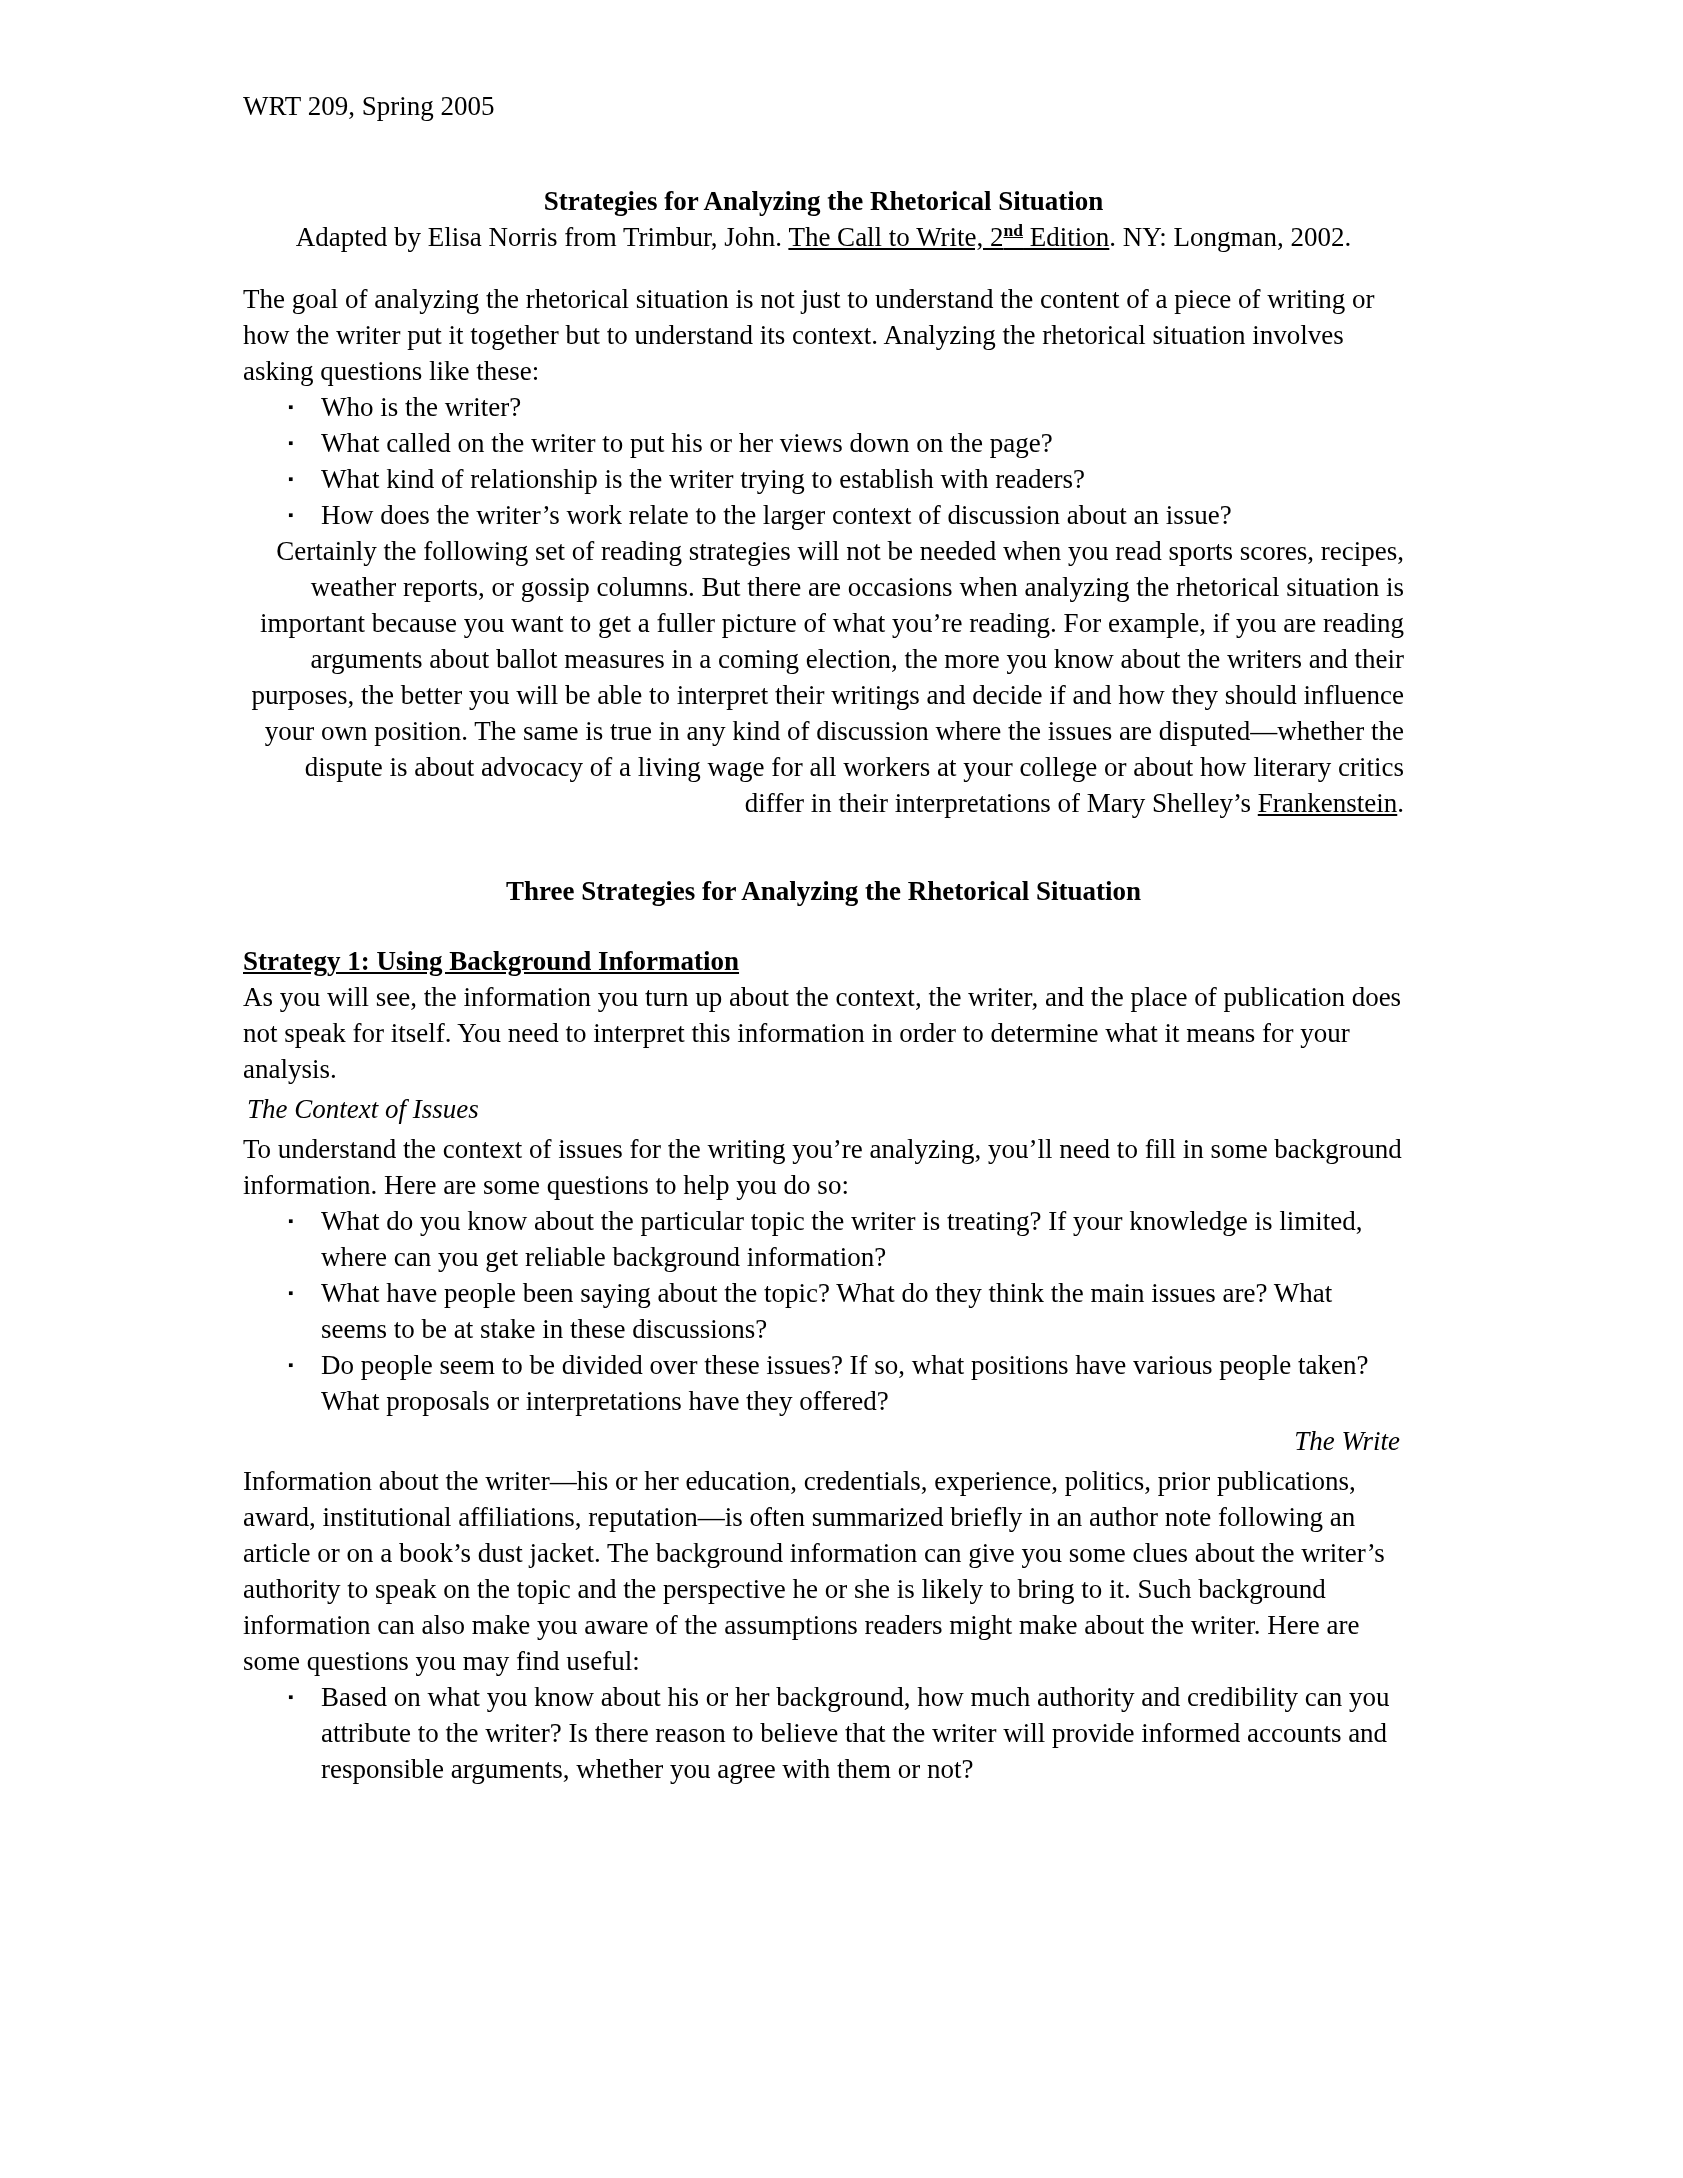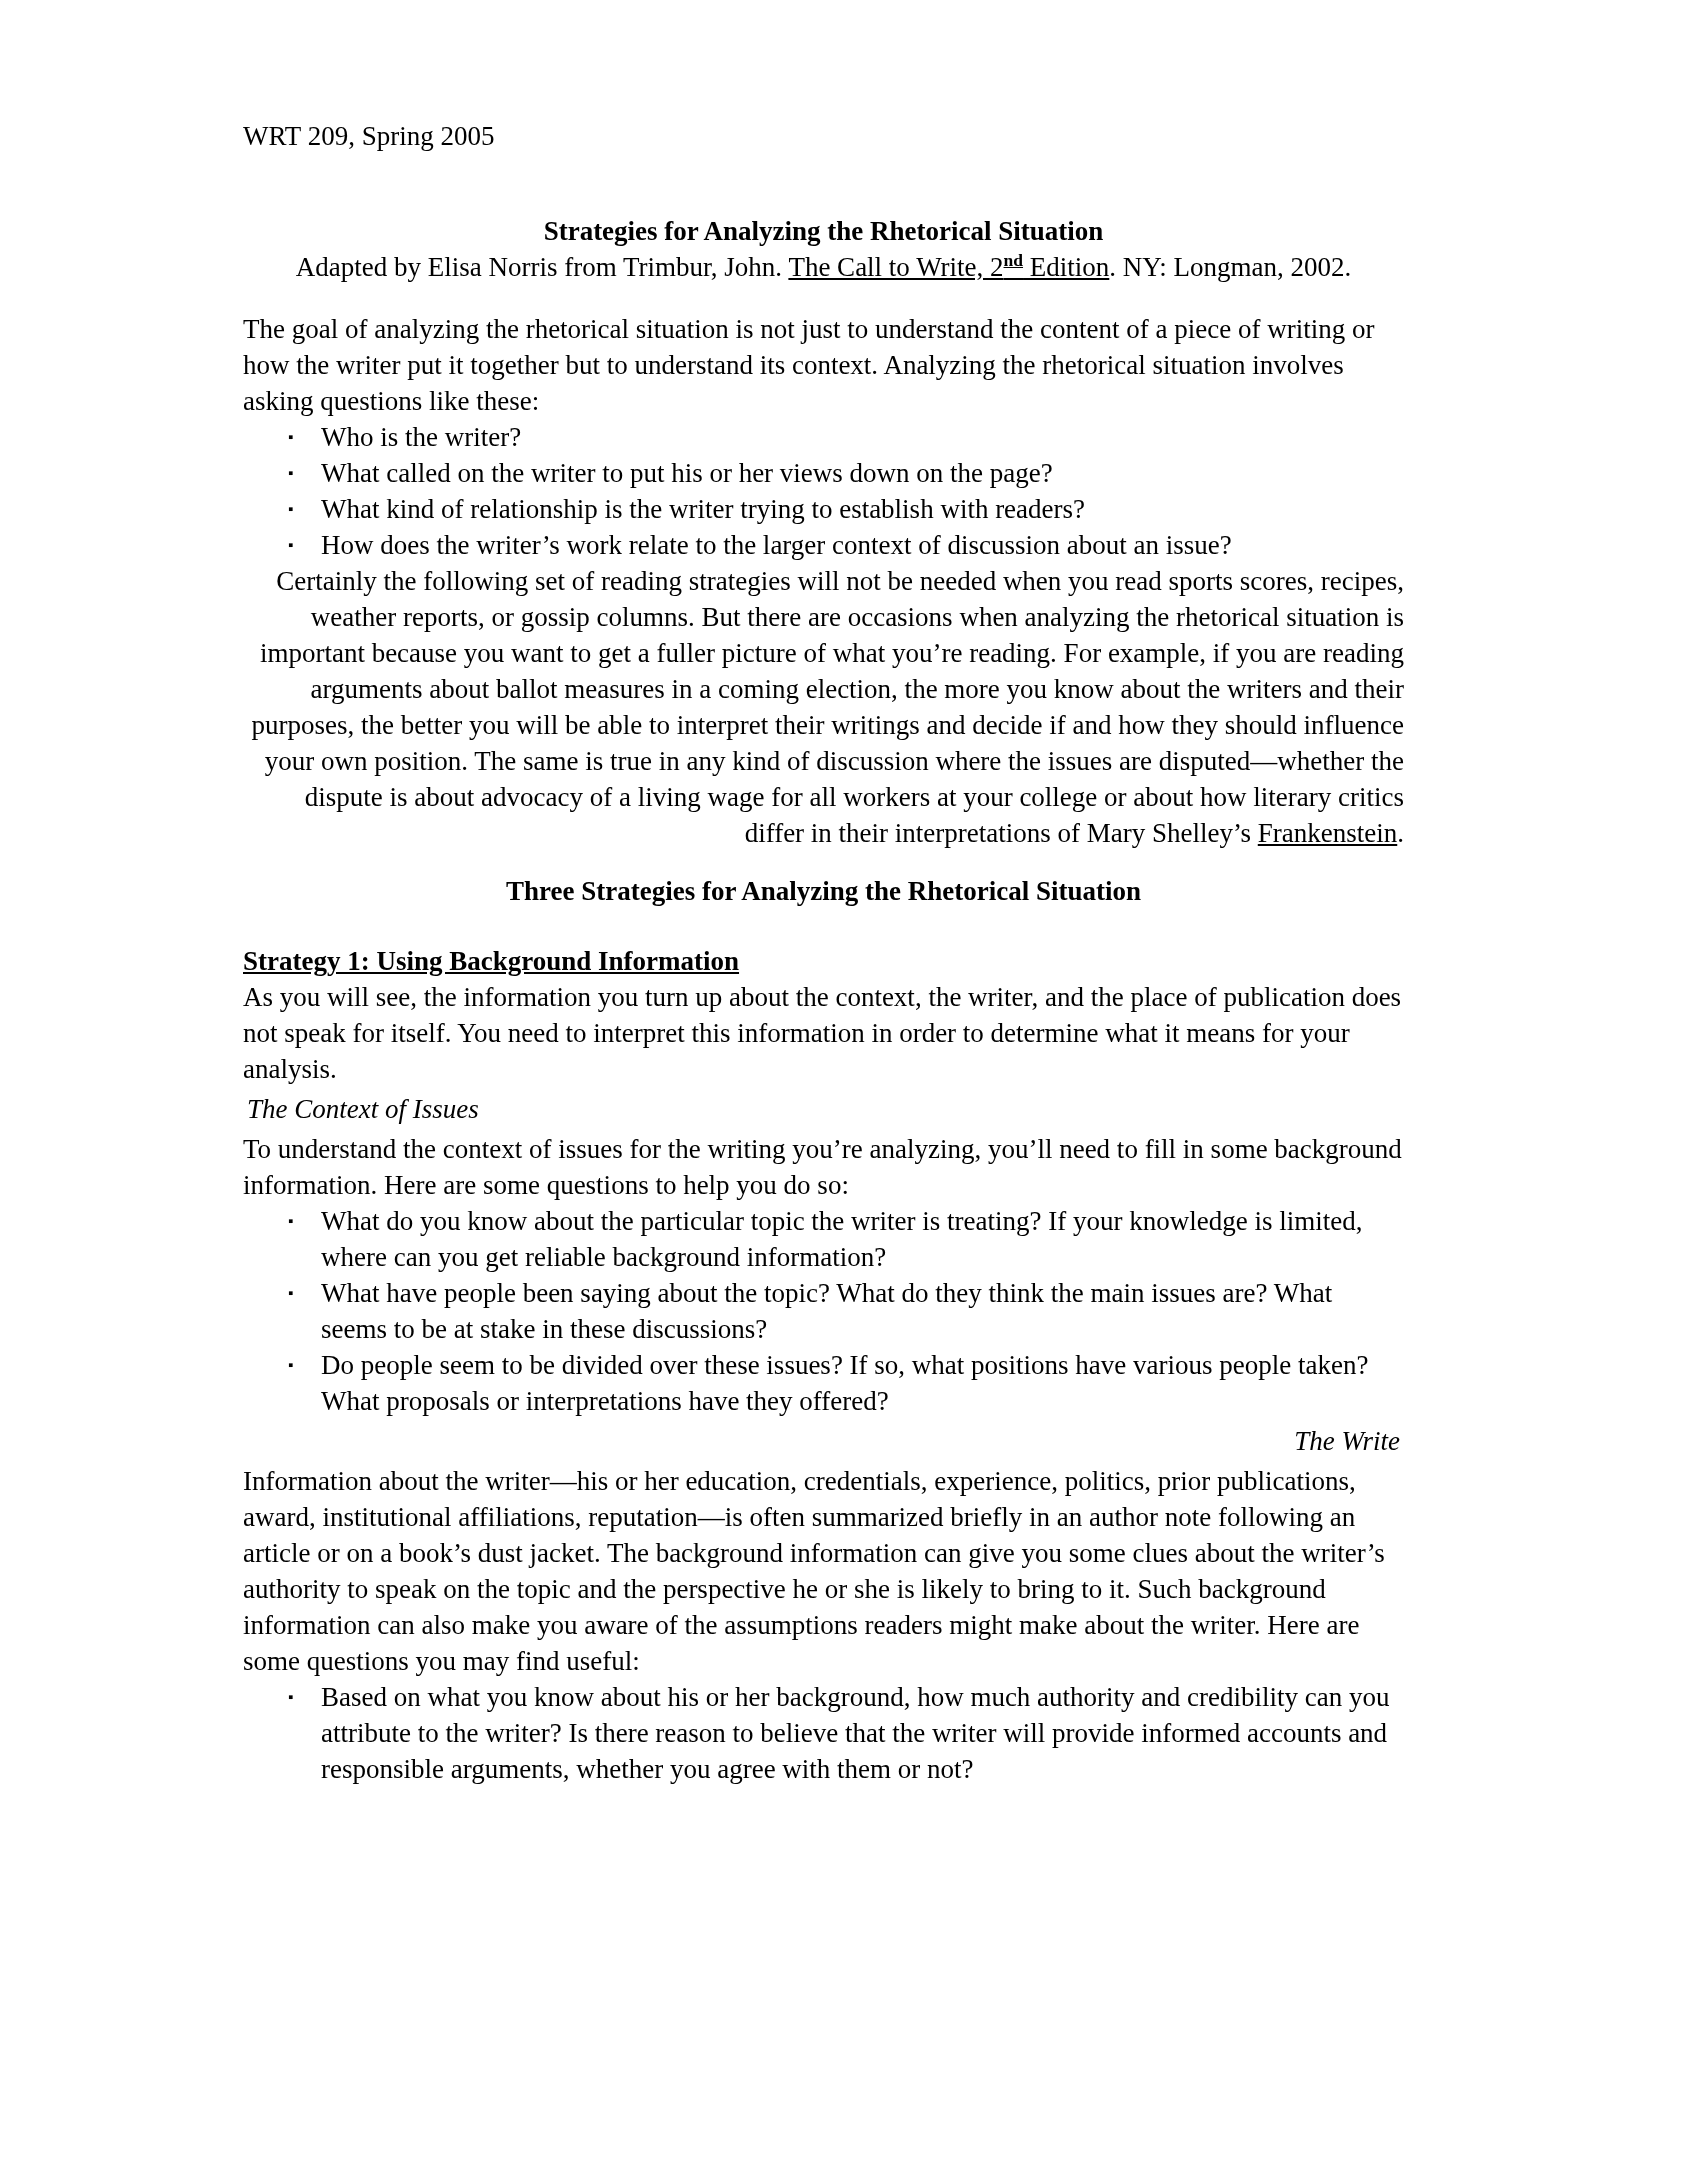--- a/index.html
+++ b/index.html
@@ -10,21 +10,21 @@
   .page {
     position: relative;
     width: 1627px;
     height: 2178px;
     box-sizing: border-box;
     background: #ffffff;
     color: #000000;
     font-family: "Liberation Serif", "DejaVu Serif", serif;
     font-size: 27px;
     line-height: 36px;
-    padding: 118px 223px 0 243px;
+    padding: 88px 223px 0 243px;
     overflow: hidden;
   }
   .course-header {
     margin: 0 0 59px 0;
   }
   .doc-title {
     text-align: center;
     font-weight: bold;
     margin: 0;
     font-size: 27px;
@@ -43,21 +43,21 @@
     font-weight: bold;
   }
   p.para { margin: 0; }
   .gap-top { margin-top: 38px; }
   .gap-top-lg { margin-top: 44px; text-align: right; }
   .center-heading {
     text-align: center;
     font-weight: bold;
     font-size: 27px;
     line-height: 36px;
-    margin: 22px 0 0 0;
+    margin: 52px 0 0 0;
   }
   .strategy-heading {
     font-weight: bold;
     text-decoration: underline;
     font-size: 27px;
     line-height: 36px;
     margin: 34px 0 0 0;
   }
   .sub-italic {
     font-style: italic;

